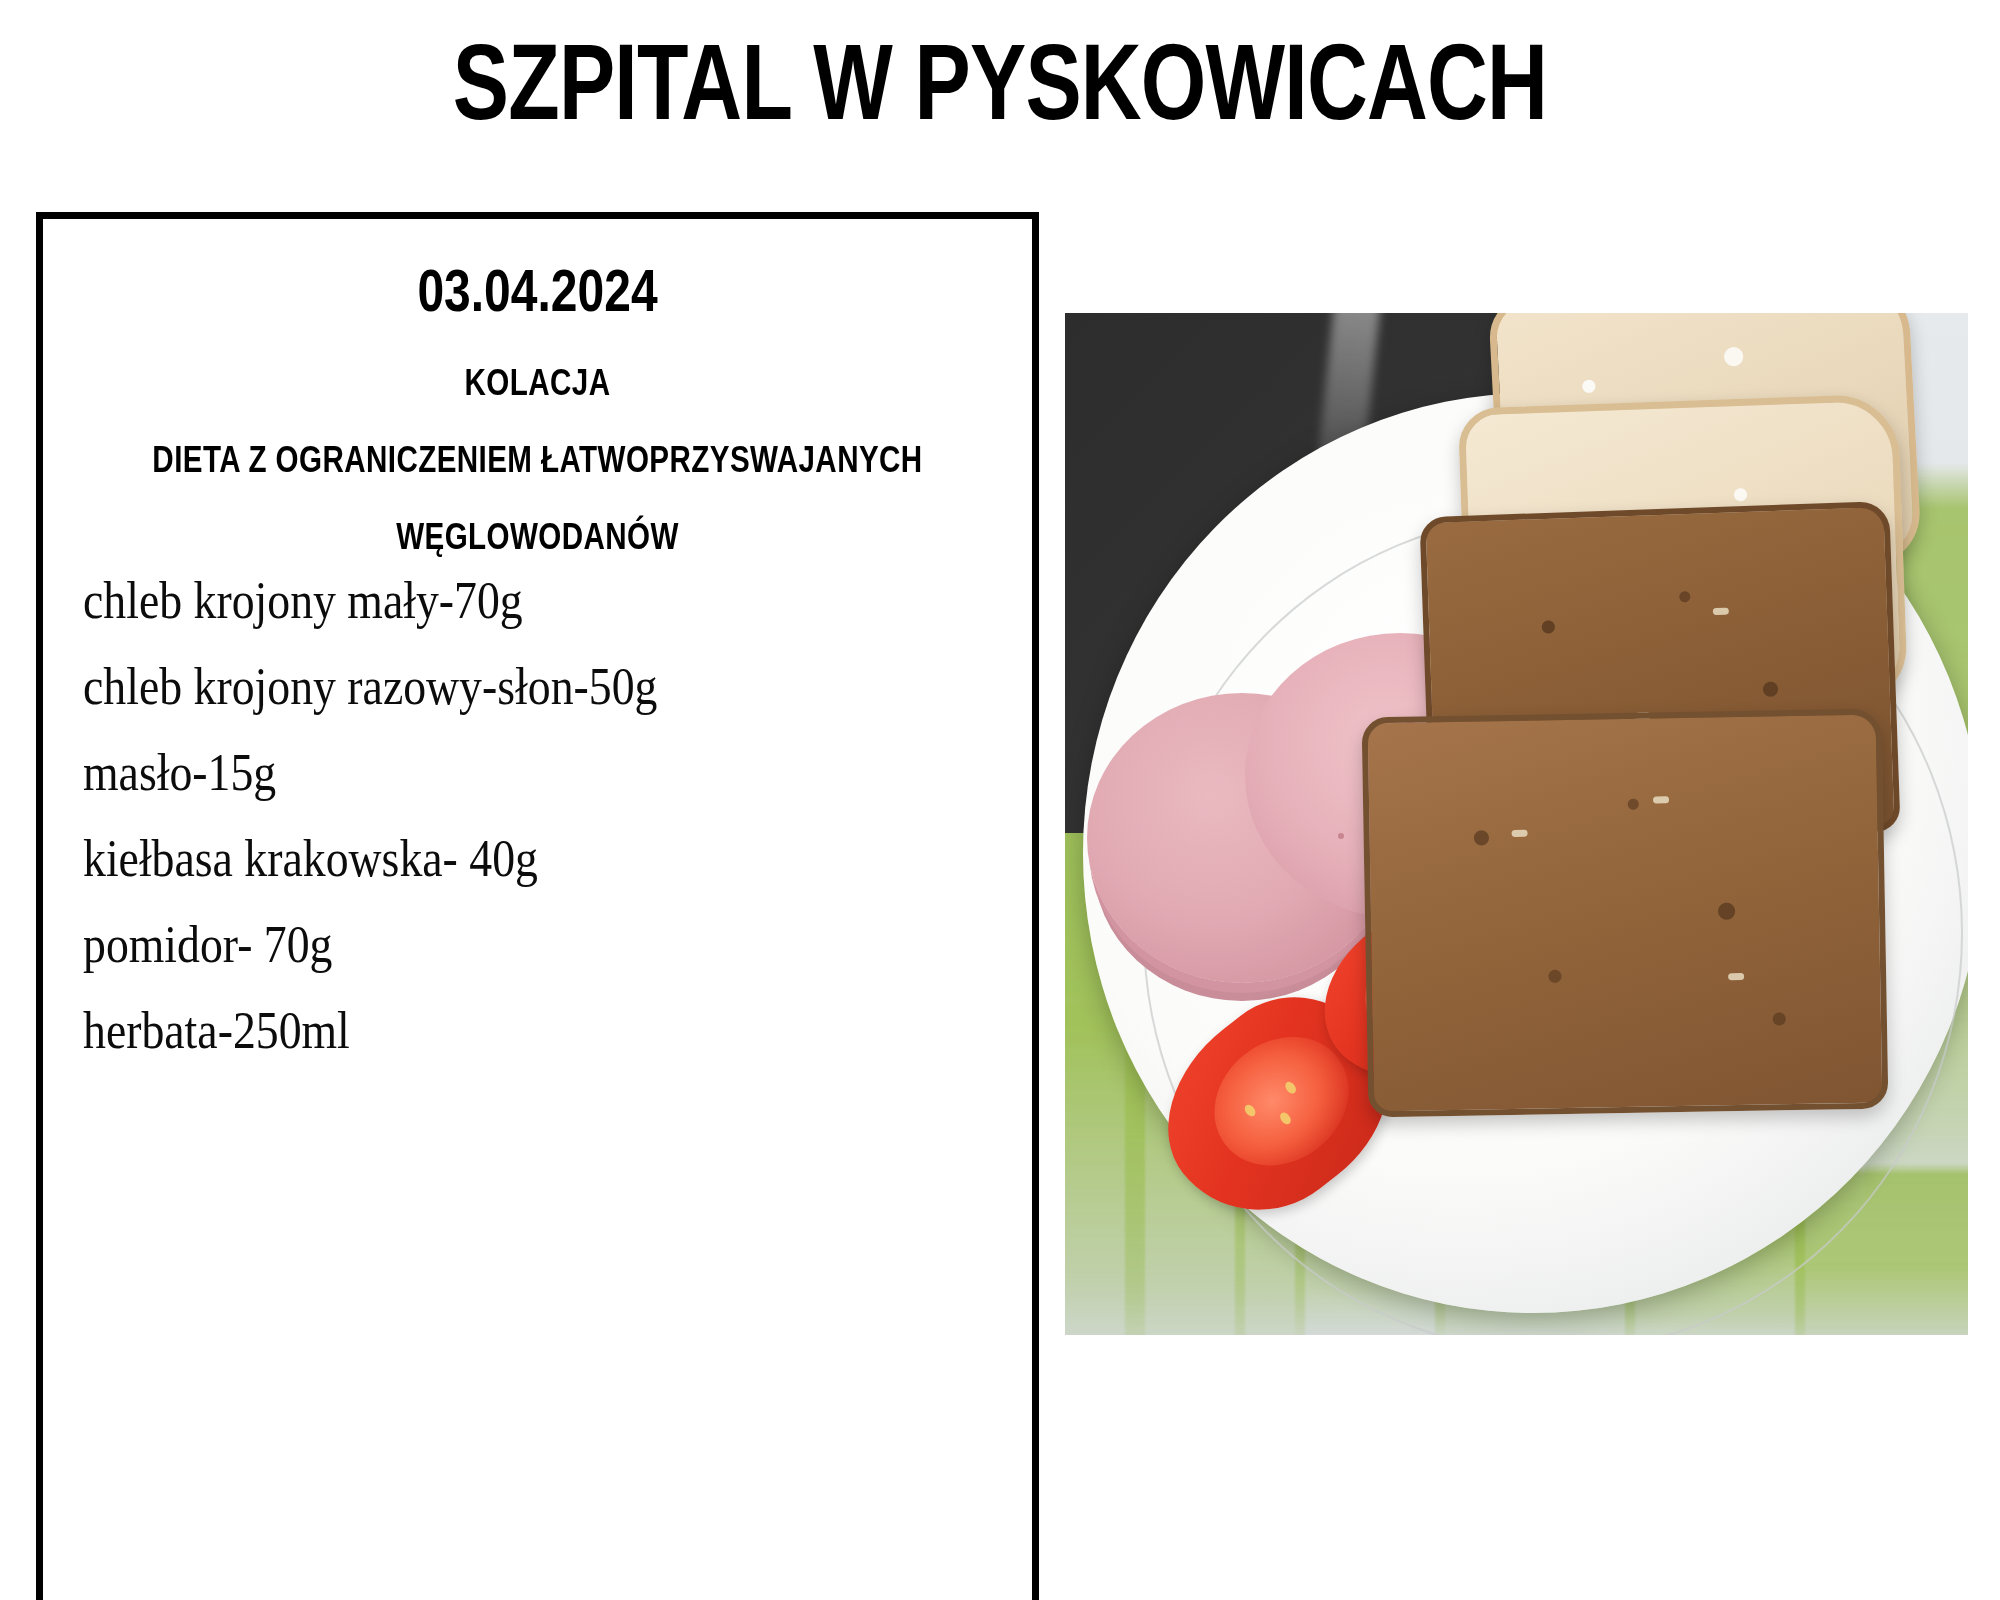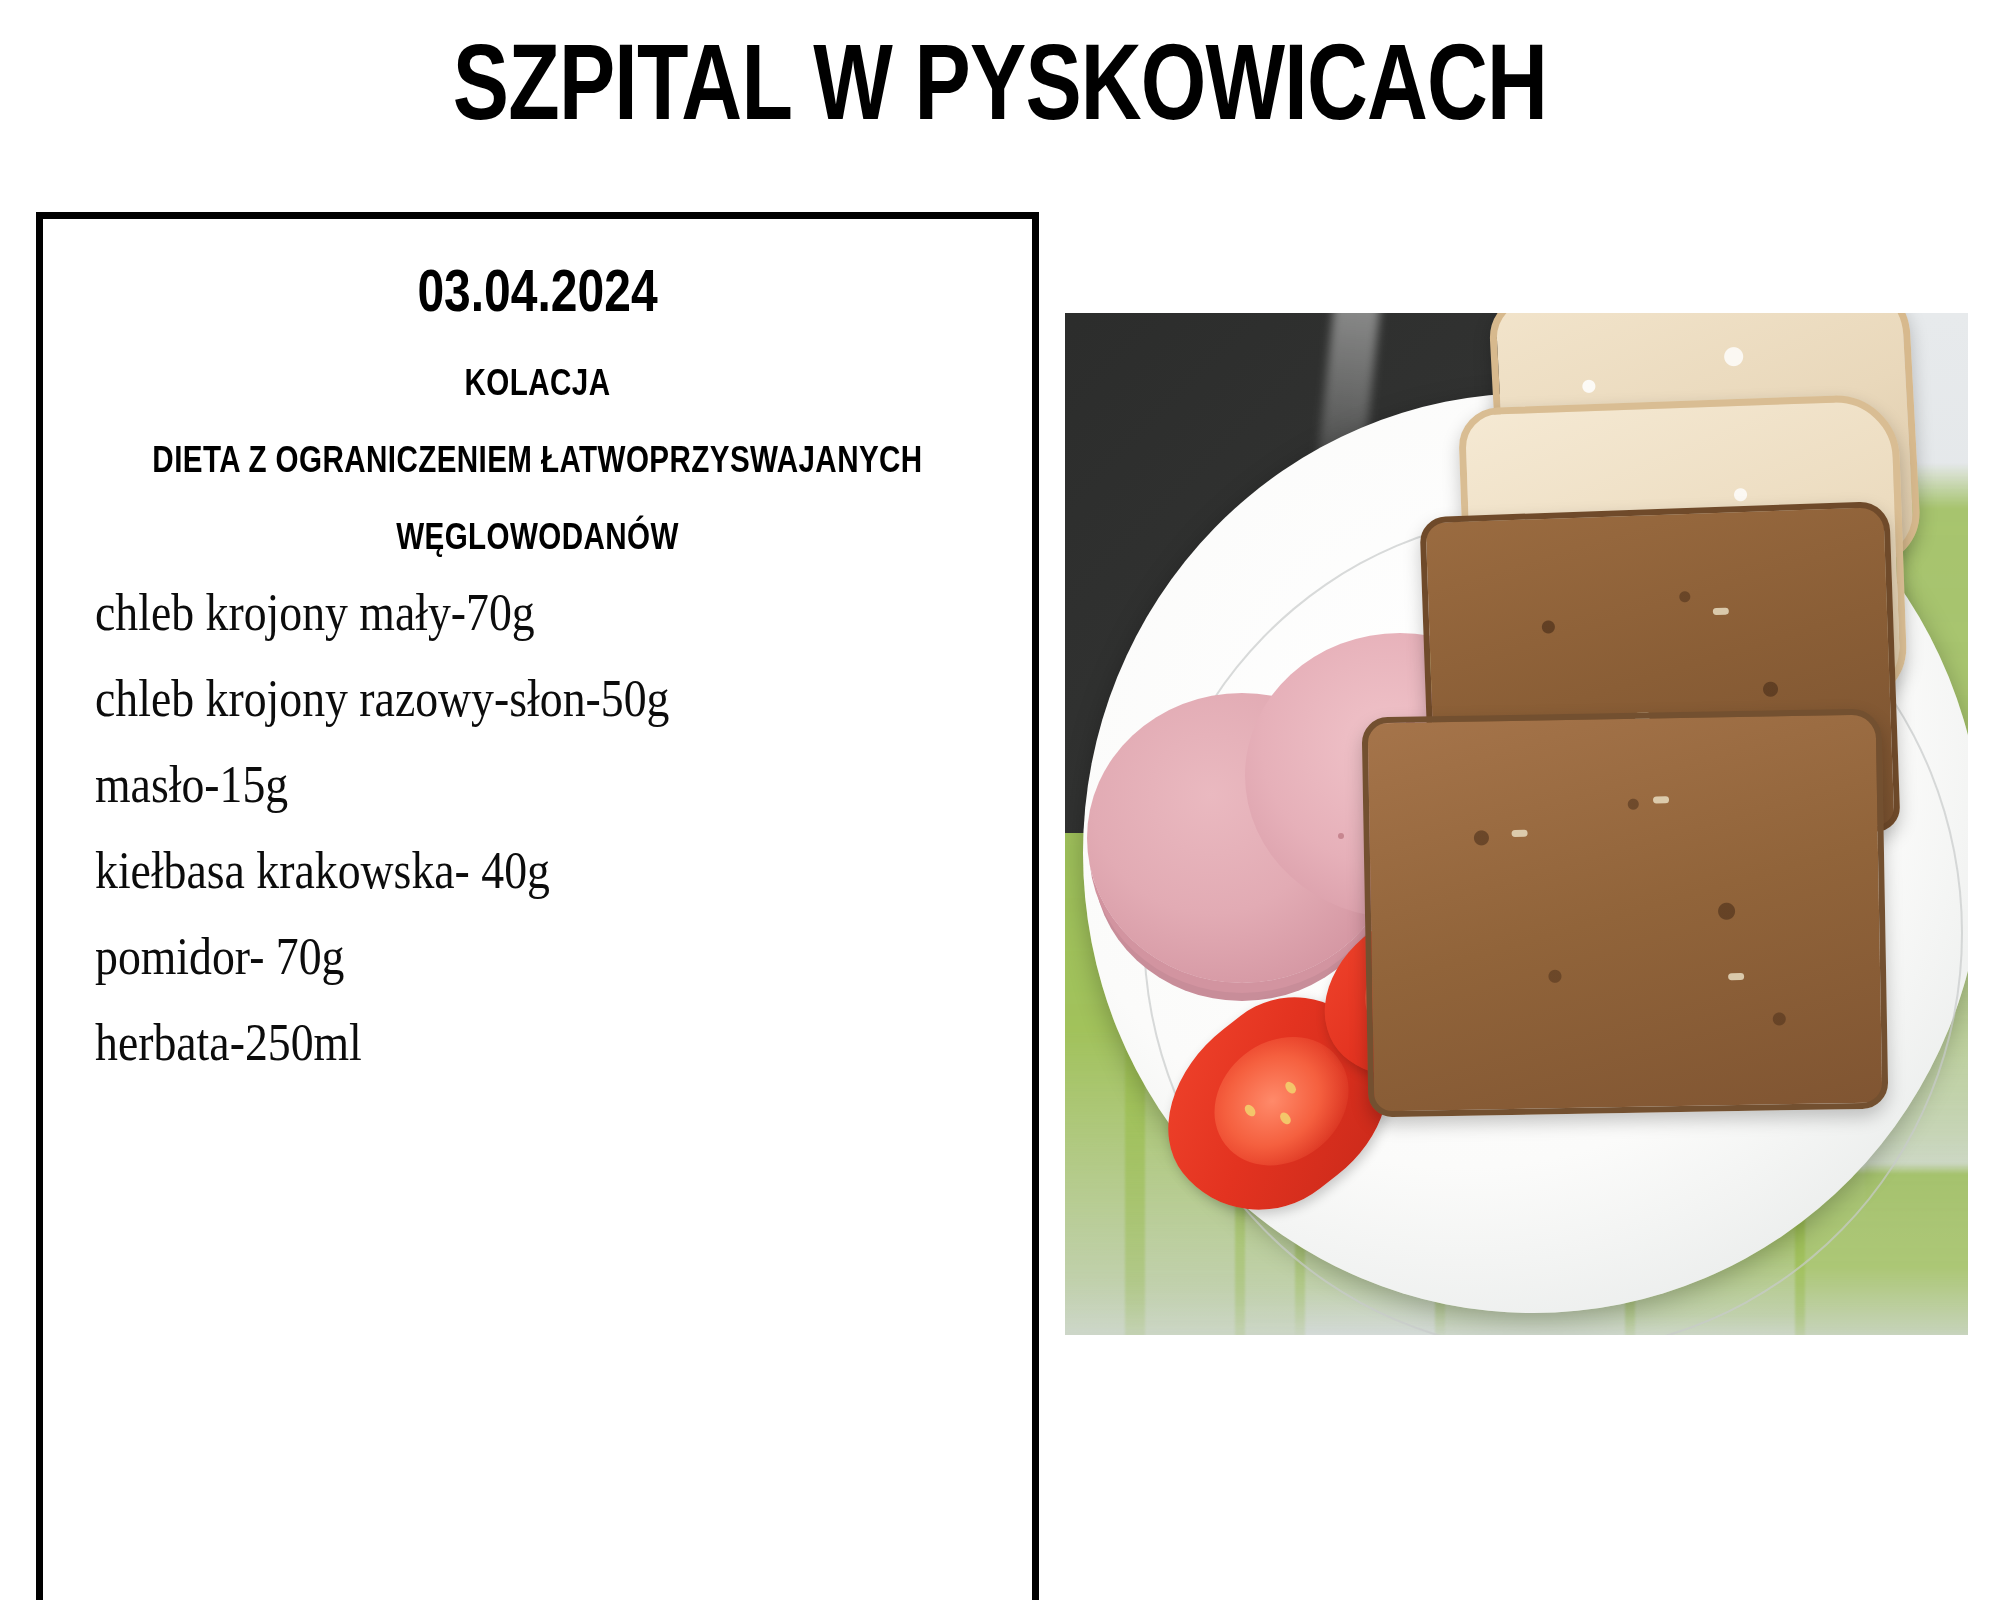--- a/index.html
+++ b/index.html
@@ -79,21 +79,21 @@
     color: #000000;
     transform: scaleX(0.80);
     letter-spacing: 0.5px;
     white-space: nowrap;
   }
   .diet-line-1 { margin-top: 38px; }
   .diet-line-2 { margin-top: 38px; }
 
   
   .items-list {
-    margin: 12px;
+    margin: 0;
     padding: 0;
     list-style: none;
     position: absolute;
     left: 40px;
     top: 356px;
     right: 20px;
   }
   .item-row {
     font-family: "Liberation Serif", serif;
     font-size: 52px;

